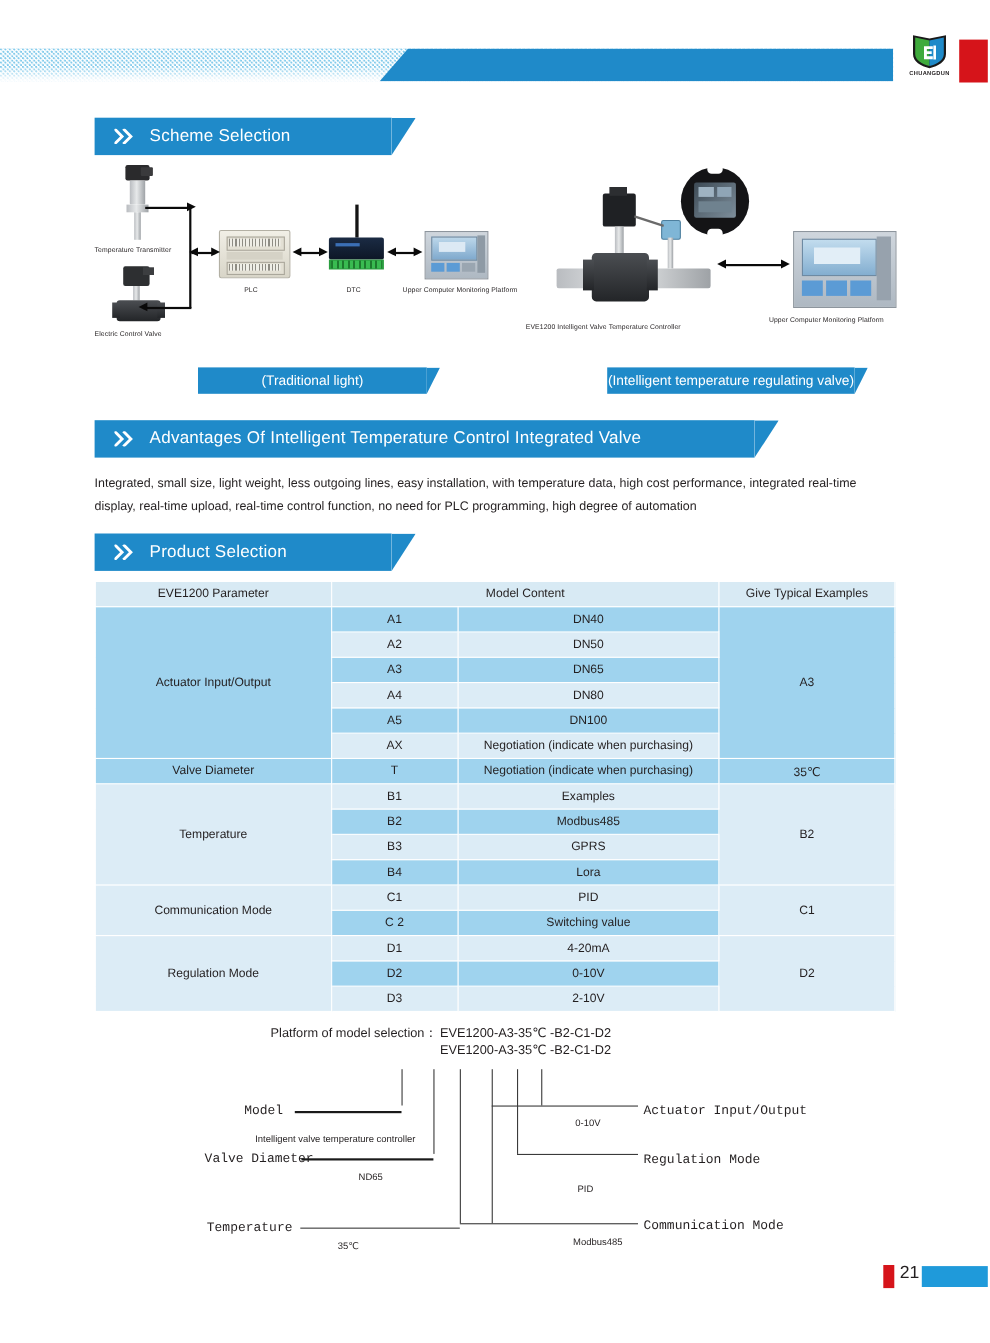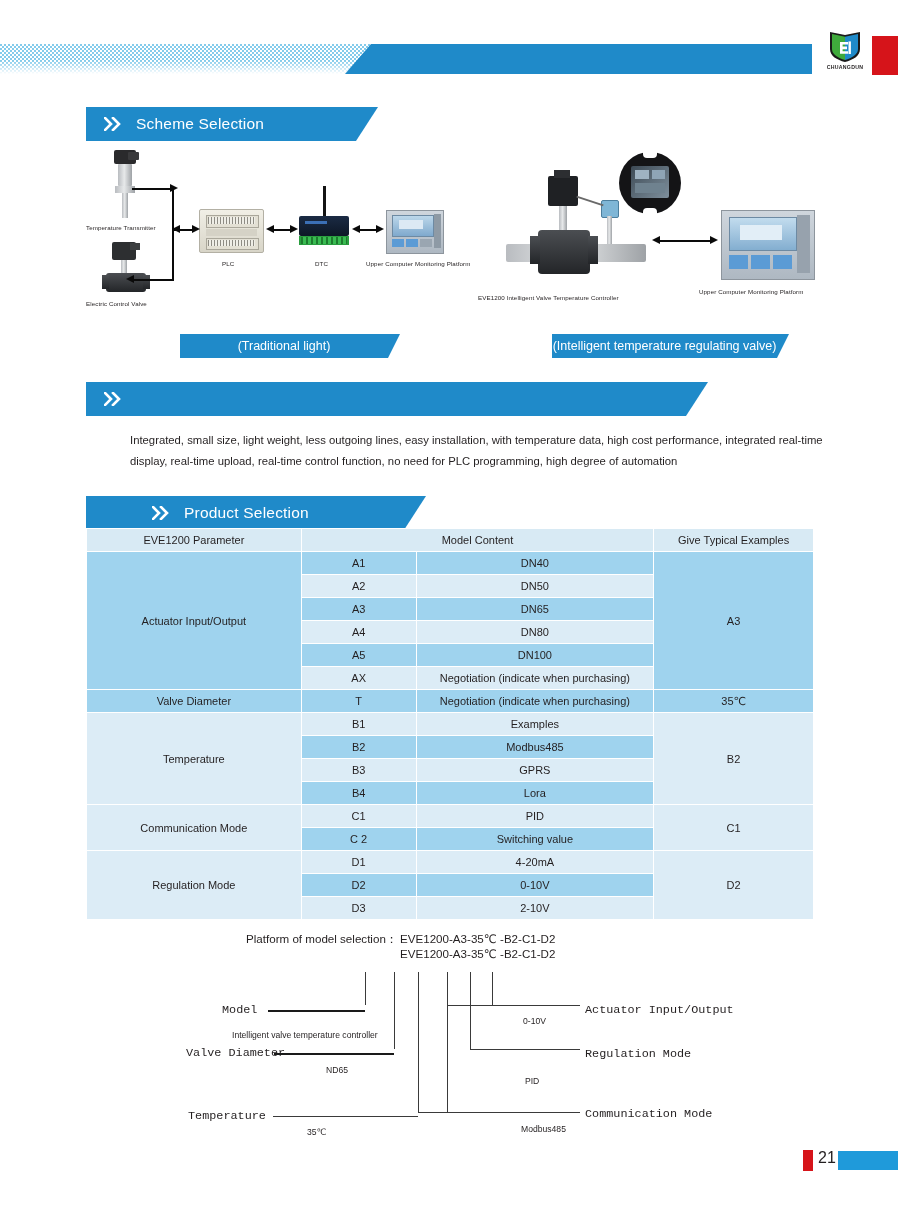--- a/index.html
+++ b/index.html
@@ -44,21 +44,21 @@
     background:#1f8ac9;clip-path:polygon(0 0, 100% 0, 0 100%);
   }
   .banner .chev{
     margin-left:18px;margin-right:12px;display:flex;align-items:center;
     line-height:0;
   }
   .banner .btxt{font-size:15.5px;letter-spacing:.2px;font-weight:400;}
 
   #banner-scheme{left:86px;top:107px;width:270px;}
   #banner-adv{left:86px;top:382px;width:600px;}
-  #banner-prod{left:86px;top:496px;width:270px;padding-left:48px;}
+  #banner-prod{left:86px;top:485px;width:270px;}
 
   
   .diagram{position:absolute;left:86px;top:148px;width:728px;height:218px;}
   .dg-label{position:absolute;font-size:6.2px;color:#231f20;white-space:nowrap;letter-spacing:.1px;}
 
   .scheme-tag{
     position:absolute;height:24px;background:#1f8ac9;color:#fff;
     display:flex;align-items:center;justify-content:center;
     font-size:12.5px;
   }
@@ -78,21 +78,21 @@
 
   .arrow-h{position:absolute;height:0;border-top:2px solid #0a0a0a;}
   .arrow-v{position:absolute;width:0;border-left:2px solid #0a0a0a;}
   .ahead{position:absolute;width:0;height:0;}
   .ahead.r{border-top:4px solid transparent;border-bottom:4px solid transparent;border-left:8px solid #0a0a0a;}
   .ahead.l{border-top:4px solid transparent;border-bottom:4px solid transparent;border-right:8px solid #0a0a0a;}
 
   
   .adv-text{
     position:absolute;left:86px;top:430px;width:728px;
-    font-size:11.3px;line-height:21px;color:#231f20;margin-left:44px;
+    font-size:11.3px;line-height:21px;color:#231f20;
   }
 
   
   .ptable{position:absolute;left:86px;top:528px;width:728px;border-collapse:collapse;}
   .ptable td{
     border:1px solid #ffffff;
     text-align:center;vertical-align:middle;
     font-size:11px;color:#231f20;height:22px;
     padding:0 2px;
   }
@@ -259,20 +259,21 @@
 <div class="scheme-tag" id="tag-trad">(Traditional light)</div>
 <div class="scheme-tag" id="tag-intel">(Intelligent temperature regulating valve)</div>
 
 <div class="banner" id="banner-adv">
   <span class="chev">
     <svg width="20" height="14" viewBox="0 0 20 14" aria-hidden="true">
       <path d="M1 1 L7 7 L1 13" stroke="#fff" stroke-width="2.6" fill="none" stroke-linecap="square"></path>
       <path d="M9 1 L15 7 L9 13" stroke="#fff" stroke-width="2.6" fill="none" stroke-linecap="square"></path>
     </svg>
   </span>
+  <span class="btxt">Advantages Of Intelligent Temperature Control Integrated Valve</span>
 </div>
 
 <div class="adv-text">Integrated, small size, light weight, less outgoing lines, easy installation, with temperature data, high cost performance, integrated real-time display, real-time upload, real-time control function, no need for PLC programming, high degree of automation</div>
 
 <div class="banner" id="banner-prod">
   <span class="chev">
     <svg width="20" height="14" viewBox="0 0 20 14" aria-hidden="true">
       <path d="M1 1 L7 7 L1 13" stroke="#fff" stroke-width="2.6" fill="none" stroke-linecap="square"></path>
       <path d="M9 1 L15 7 L9 13" stroke="#fff" stroke-width="2.6" fill="none" stroke-linecap="square"></path>
     </svg>

